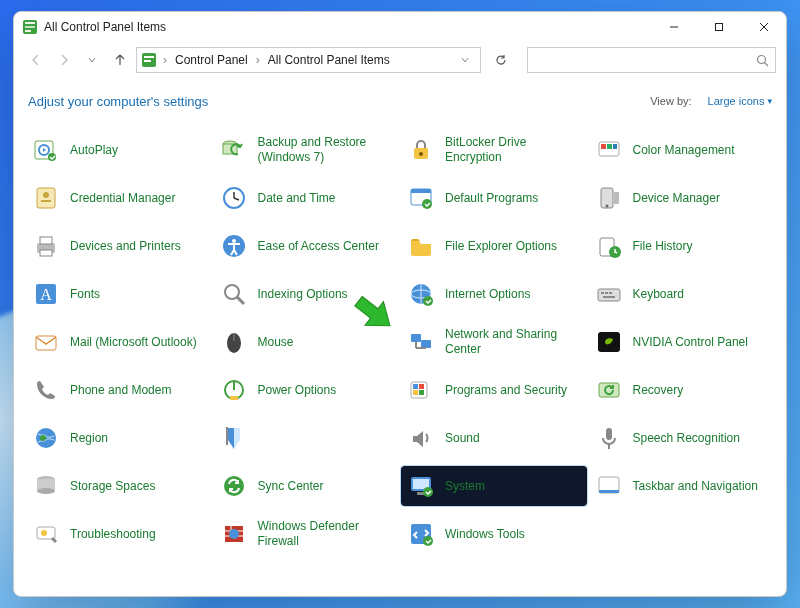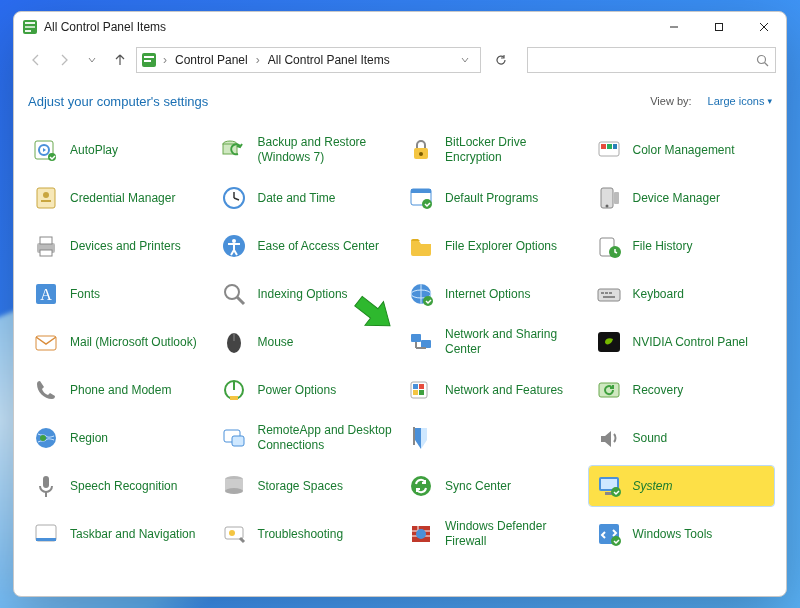--- a/index.html
+++ b/index.html
@@ -125,21 +125,21 @@
     column-gap: 2px;
   }
   .item {
     display:flex;
     align-items:center;
     gap: 10px;
     padding: 3px 6px;
     border-radius: 3px;
     min-height: 40px;
   }
-  .item.selected { background: #fde047; outline:1px solid #bcdaf5;font-style:italic; }
+  .item.selected { background: #0f172a; outline:1px solid #bcdaf5; }
   .item .icon {
     width: 28px; height: 28px;
     flex: 0 0 28px;
     display:flex; align-items:center; justify-content:center;
   }
   .item .label {
     color: #197b30;
     font-size: 12px;
     line-height: 1.25;
     max-width: 140px;
@@ -485,50 +485,41 @@
         <div class="item">
           <span class="icon">
             <svg width="28" height="28" viewBox="0 0 28 28">
               <rect x="4" y="6" width="16" height="16" rx="2" fill="#fff" stroke="#aaa"></rect>
               <rect x="6" y="8" width="5" height="5" fill="#4a90d9"></rect>
               <rect x="12" y="8" width="5" height="5" fill="#e74c3c"></rect>
               <rect x="6" y="14" width="5" height="5" fill="#f4c542"></rect>
               <rect x="12" y="14" width="5" height="5" fill="#3fa03f"></rect>
             </svg>
           </span>
-          <span class="label">Network and Features</span>
+          <span class="label">Programs and Security</span>
         </div>
         <div class="item">
           <span class="icon">
             <svg width="28" height="28" viewBox="0 0 28 28">
               <rect x="4" y="7" width="20" height="14" rx="2" fill="#cfe8c0" stroke="#6aa84f"></rect>
               <path d="M18 14a4 4 0 1 1-1.5-3" fill="none" stroke="#3fa03f" stroke-width="2"></path>
               <path d="M18 9v3h-3" fill="none" stroke="#3fa03f" stroke-width="2"></path>
             </svg>
           </span>
           <span class="label">Recovery</span>
         </div>
         <div class="item">
           <span class="icon">
             <svg width="28" height="28" viewBox="0 0 28 28">
               <circle cx="14" cy="14" r="10" fill="#4a90d9"></circle>
               <path d="M6 10c3 2 6 0 8 2s5 1 8 0M6 18c3-2 6 0 8-2s5-1 8 0" fill="none" stroke="#cfe8ff"></path>
               <circle cx="11" cy="14" r="3" fill="#3fa03f"></circle>
             </svg>
           </span>
           <span class="label">Region</span>
-        </div>
-        <div class="item">
-          <span class="icon">
-            <svg width="28" height="28" viewBox="0 0 28 28">
-              <rect x="4" y="6" width="16" height="12" rx="2" fill="#fff" stroke="#4a90d9"></rect>
-              <rect x="12" y="12" width="12" height="10" rx="2" fill="#cfe8ff" stroke="#4a90d9"></rect>
-            </svg>
-          </span>
-          <span class="label">RemoteApp and Desktop Connections</span>
         </div>
         <div class="item">
           <span class="icon">
             <svg width="28" height="28" viewBox="0 0 28 28">
               <path d="M8 4v12l6 9V4z" fill="#4a90d9"></path>
               <path d="M14 4v21l6-9V4z" fill="#cfe8ff"></path>
               <rect x="6" y="3" width="2" height="18" fill="#888"></rect>
             </svg>
           </span>
         </div>

